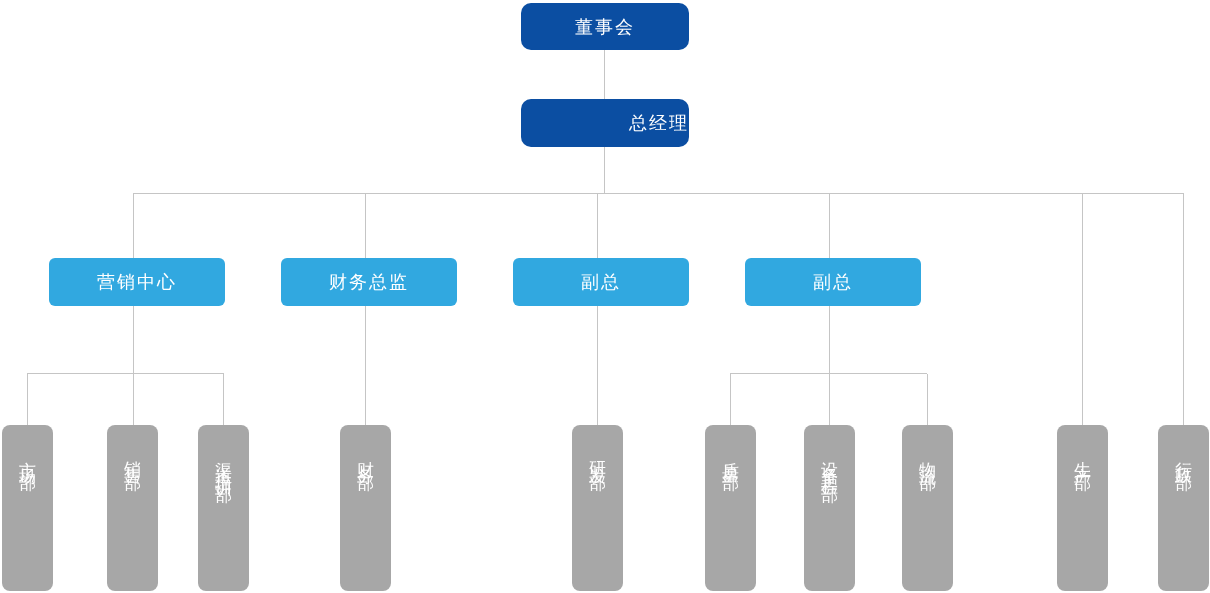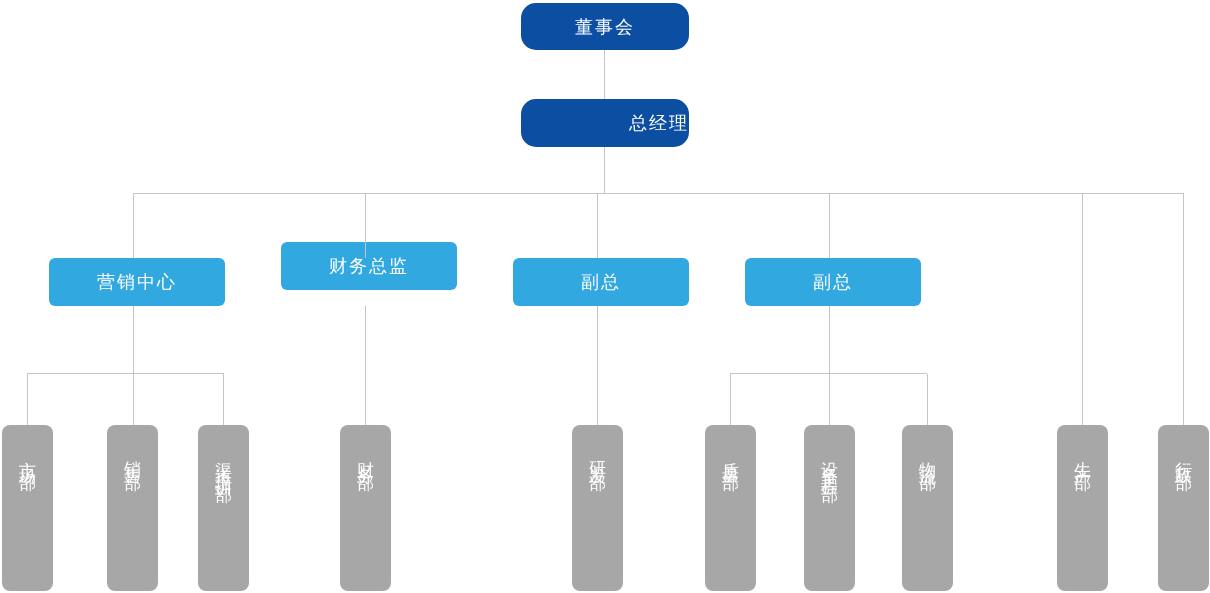--- a/index.html
+++ b/index.html
@@ -20,21 +20,21 @@
     display: flex;
     align-items: center;
     justify-content: center;
     color: #ffffff;
     box-sizing: border-box;
   }
   .node-l1 {
     width: 168px;
     height: 47px;
     background: #0b4ea2;
-    border-radius: 15px;
+    border-radius: 10px;
     font-size: 18px;
     letter-spacing: 2px;
   }
   .node-l3 {
     width: 176px;
     height: 48px;
     background: #31a8e0;
     border-radius: 6px;
     font-size: 18px;
     letter-spacing: 2px;
@@ -75,21 +75,21 @@
   <div class="node node-l1" style="left:521px; top:3px;">
     <span>董事会</span>
   </div>
   <div class="node node-l1" style="left:521px; top:99px; height:48px;justify-content:flex-end;">
     <span>总经理</span>
   </div>
 
   <div class="node node-l3" style="left:49px; top:258px;">
     <span>营销中心</span>
   </div>
-  <div class="node node-l3" style="left:281px; top:242px;font-family:Liberation Mono, monospace;">
+  <div class="node node-l3" style="left:281px; top:258px;font-family:Liberation Mono, monospace;">
     <span>财务总监</span>
   </div>
   <div class="node node-l3" style="left:513px; top:258px;">
     <span>副总</span>
   </div>
   <div class="node node-l3" style="left:745px; top:258px;">
     <span>副总</span>
   </div>
 
   <div class="dept" style="left:2px;">

